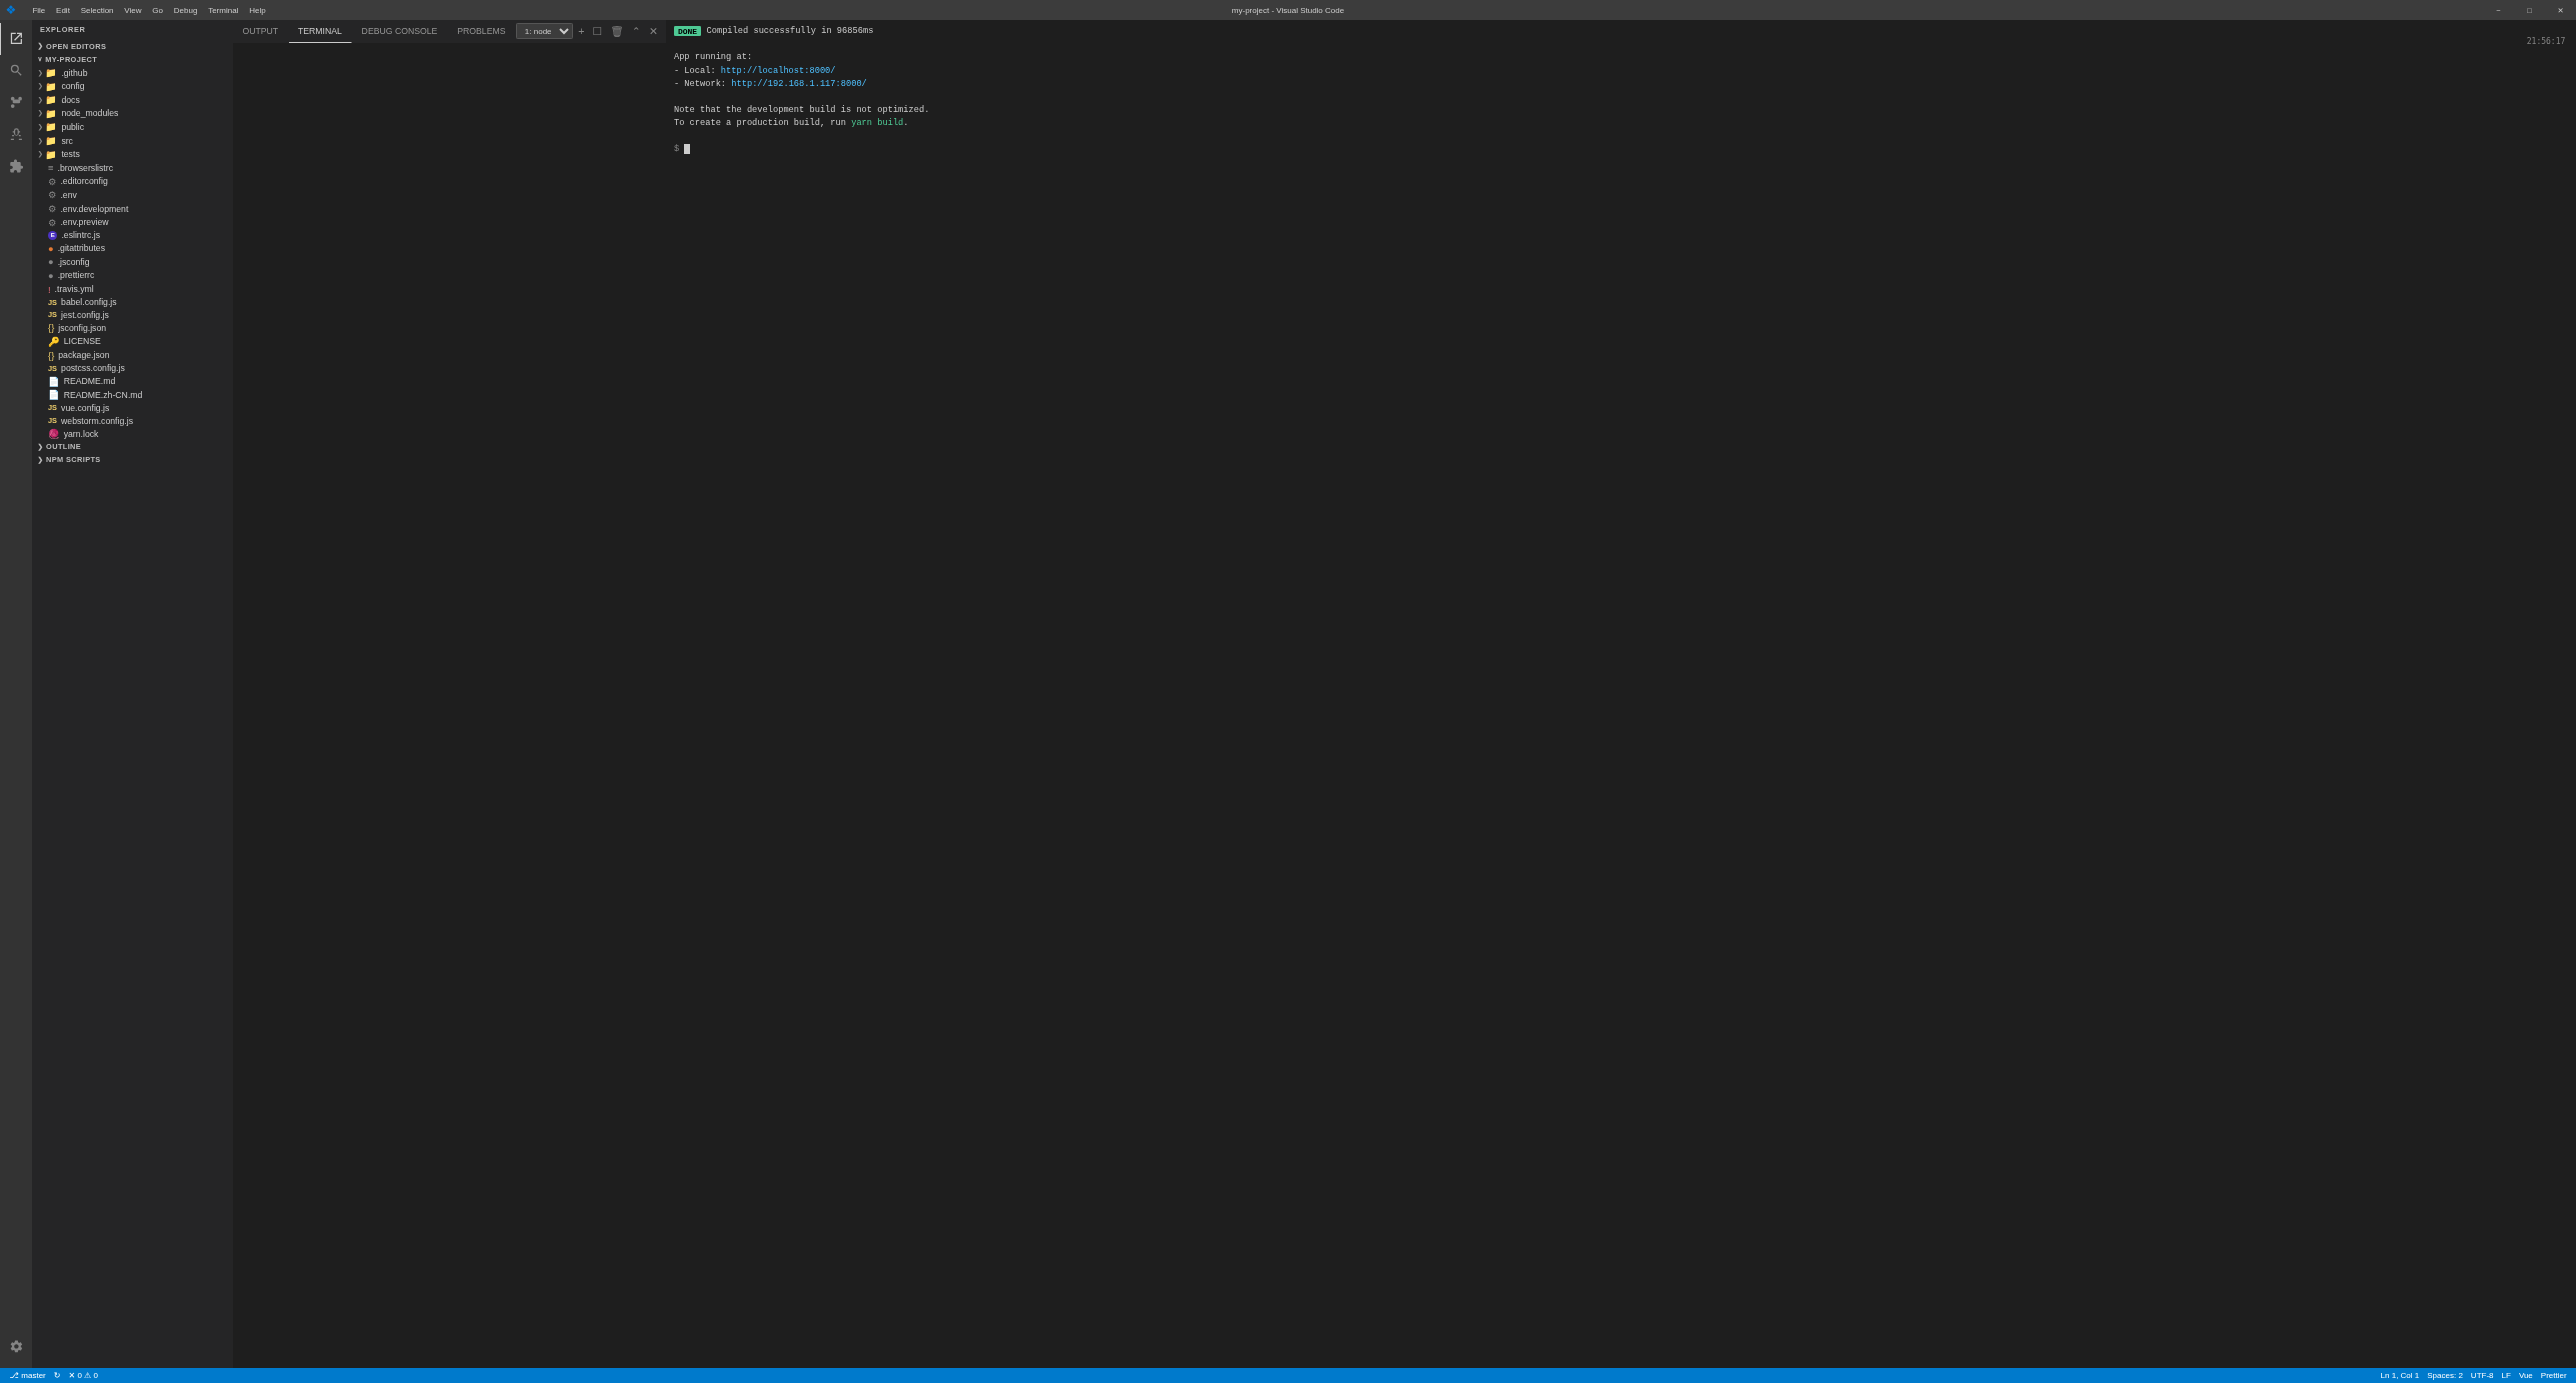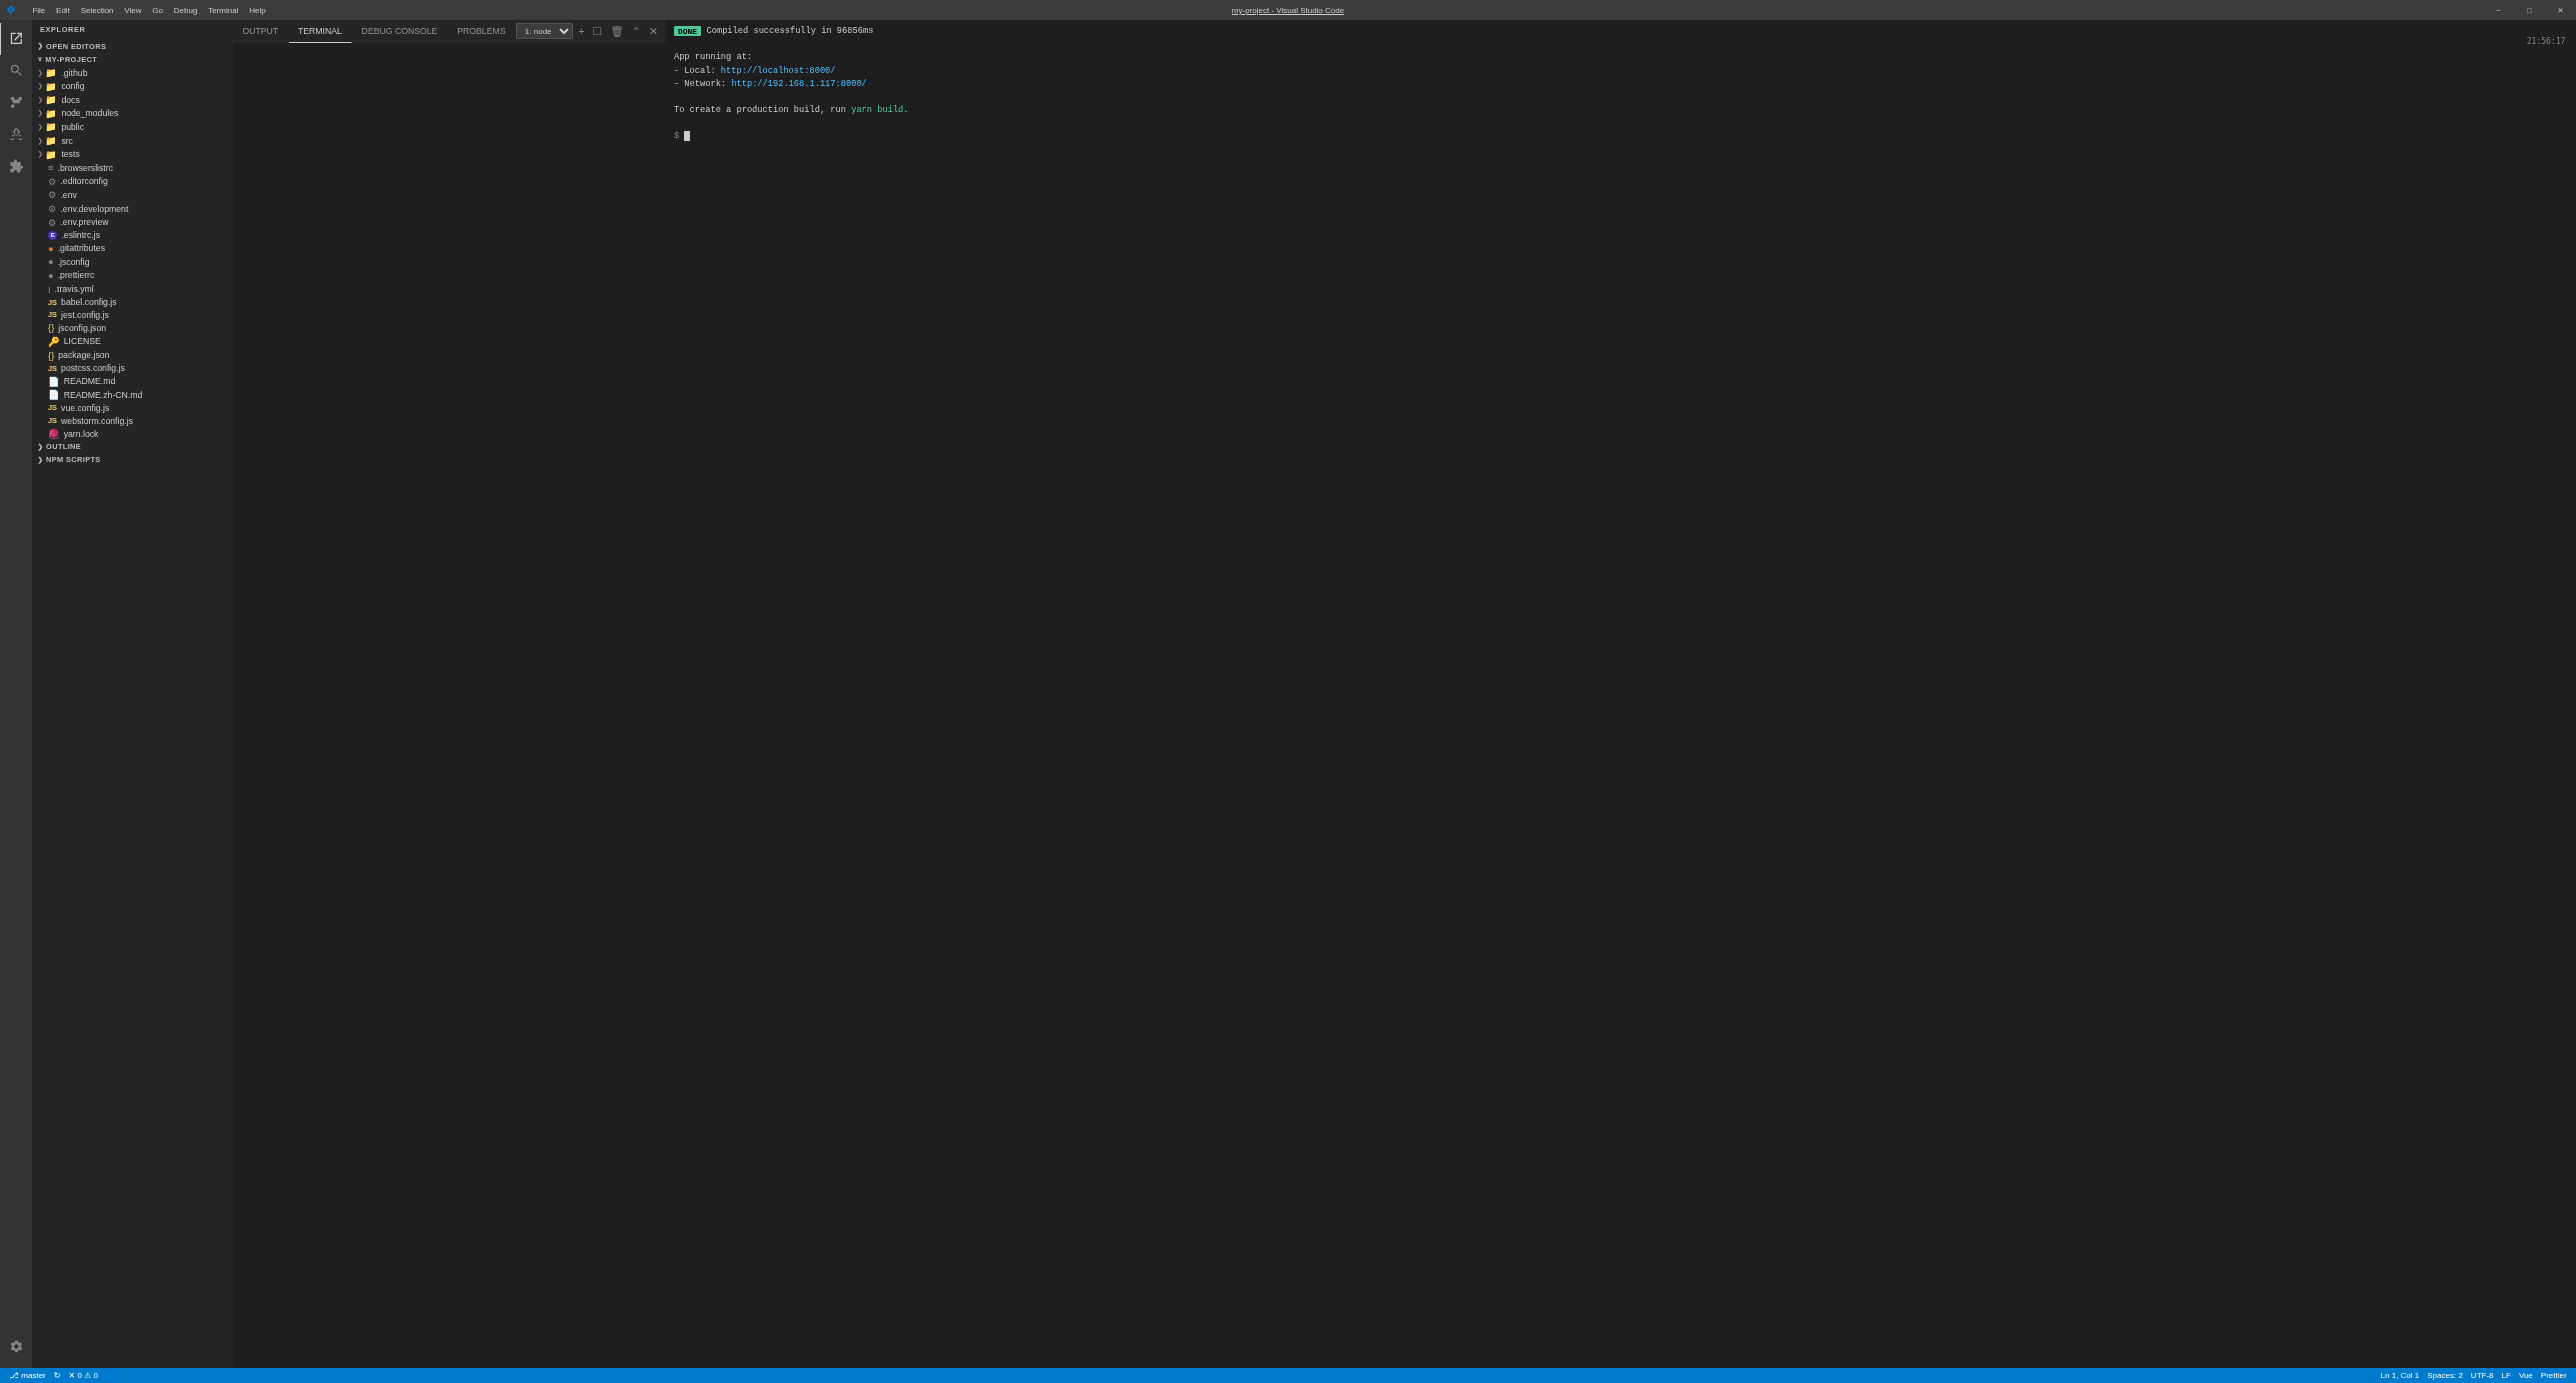--- a/index.html
+++ b/index.html
@@ -21,21 +21,20 @@
       height: 20px;
       display: flex;
       align-items: center;
       justify-content: center;
       position: relative;
       flex-shrink: 0;
     }
     #titlebar .title {
       font-size: 8px;
       color: #cccccc;
-      text-decoration: underline;
     }
     #titlebar .window-controls {
       position: absolute;
       right: 0;
       top: 0;
       height: 100%;
       display: flex;
       align-items: center;
     }
     #titlebar .window-controls span {
@@ -549,20 +548,21 @@
           </p>
           <br>
           <p class="terminal-line">App running at:</p>
           <p class="terminal-line">
             <span>  - Local:   </span><a class="link">http://localhost:8000/</a>
           </p>
           <p class="terminal-line">
             <span>  - Network: </span><a class="link">http://192.168.1.117:8000/</a>
           </p>
           <br>
+          <p class="terminal-line">Note that the development build is not optimized.</p>
           <p class="terminal-line">
             <span>To create a production build, run </span><span class="yarn-cmd">yarn build</span><span>.</span>
           </p>
           <br>
           <p class="terminal-line">
             <span style="color:#858585;">$</span>&nbsp;<span class="cursor-block"></span>
           </p>
         </div>
       </div>
     </div>

